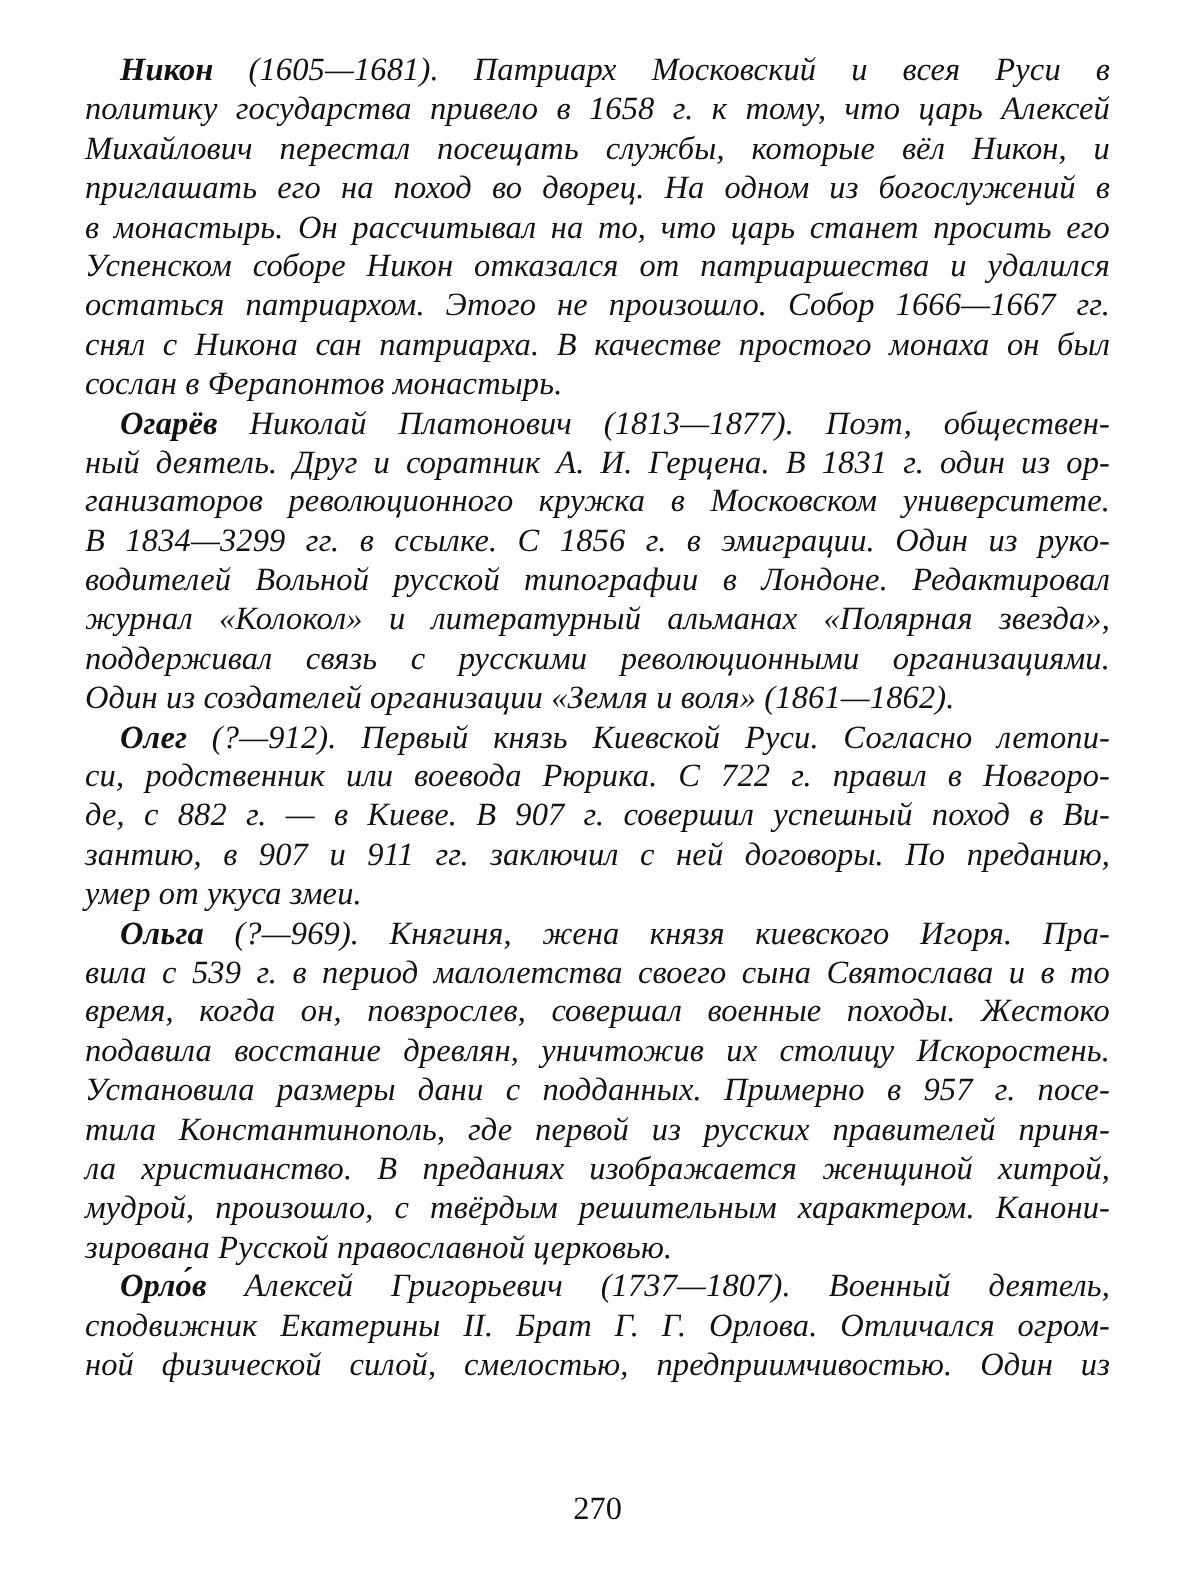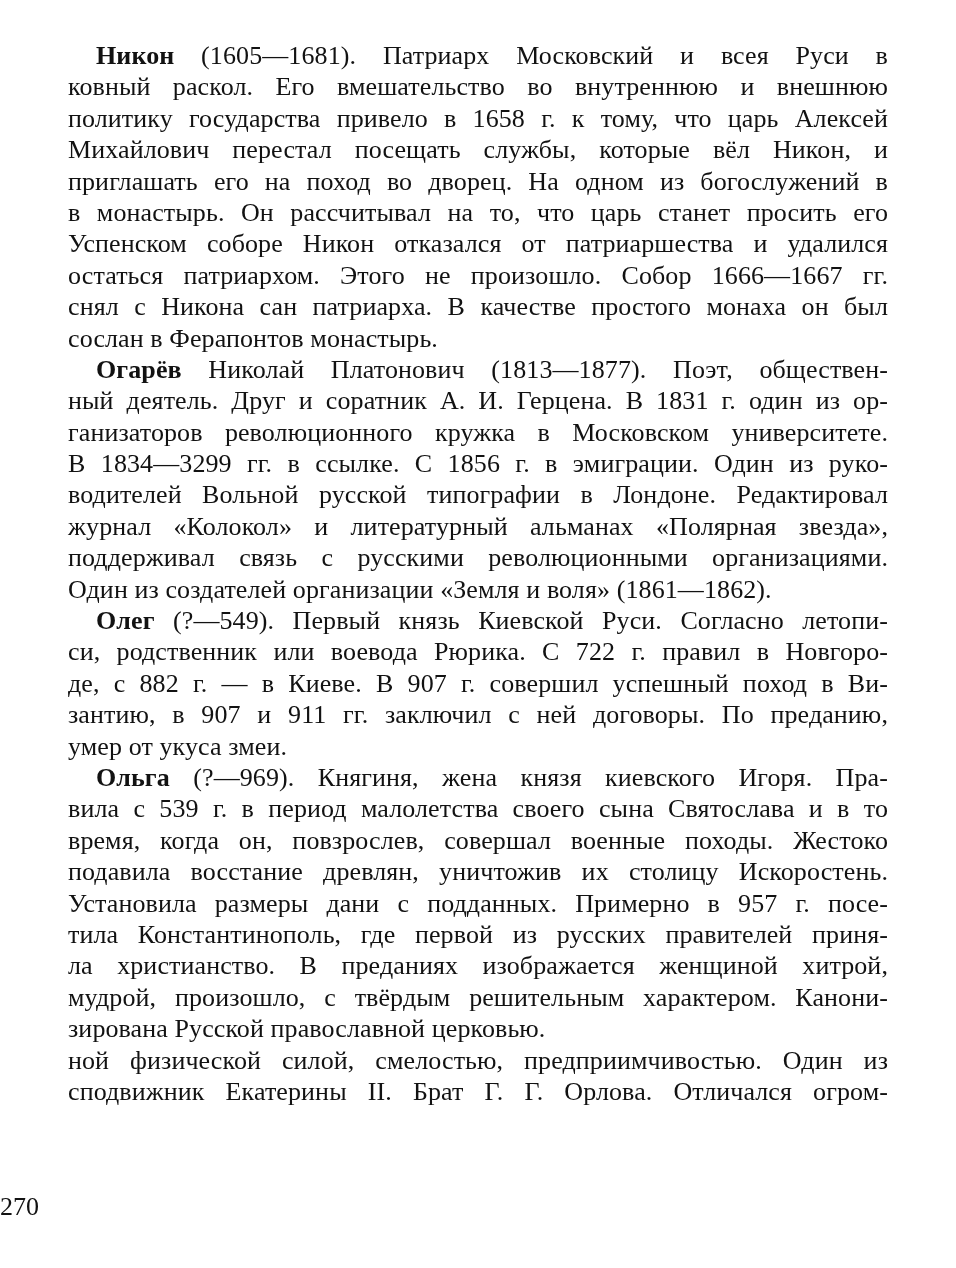--- a/index.html
+++ b/index.html
@@ -22,20 +22,21 @@
   }
   .text-block {
     position: absolute;
     left: 68px;
     top: 40px;
     width: 820px;
   }
   .entry {
     margin: 0;
     padding: 0;
+    font-style: italic;
   }
   .line {
     font-size: 26px;
     line-height: 31.4px;
     height: 31.4px;
     text-align: justify;
     text-align-last: justify;
     text-justify: inter-word;
     letter-spacing: 0.1px;
   }
@@ -46,68 +47,69 @@
     text-align-last: auto;
   }
   .headword {
     font-weight: bold;
   }
   .page-number {
     position: absolute;
     top: 1192px;
     left: 0;
     width: 956px;
+    text-align: center;
     font-size: 26px;
     line-height: 30px;
   }
 </style>
 </head>
 <body>
 
 <div class="page">
   <div class="text-block" id="entries">
       <div class="entry">
     <div class="line first"><b class="headword">Никон</b><span class="rest"> (1605—1681). Патриарх Московский и всея Руси в</span></div>
-        <div class="line">ковный раскол. Его вмешательство во внутреннюю и внешнюю</div>
         <div class="line">политику государства привело в 1658 г. к тому, что царь Алексей</div>
         <div class="line">Михайлович перестал посещать службы, которые вёл Никон, и</div>
         <div class="line">приглашать его на поход во дворец. На одном из богослужений в</div>
         <div class="line">в монастырь. Он рассчитывал на то, что царь станет просить его</div>
         <div class="line">Успенском соборе Никон отказался от патриаршества и удалился</div>
         <div class="line">остаться патриархом. Этого не произошло. Собор 1666—1667 гг.</div>
         <div class="line">снял с Никона сан патриарха. В качестве простого монаха он был</div>
         <div class="line para-end">сослан в Ферапонтов монастырь.</div>
       </div>
       <div class="entry">
     <div class="line first"><b class="headword">Огарёв</b><span class="rest"> Николай Платонович (1813—1877). Поэт, обществен-</span></div>
   <div class="line">ный деятель. Друг и соратник А. И. Герцена. В 1831 г. один из ор-</div>
         <div class="line">ганизаторов революционного кружка в Московском университете.</div>
         <div class="line">В 1834—3299 гг. в ссылке. С 1856 г. в эмиграции. Один из руко-</div>
         <div class="line">водителей Вольной русской типографии в Лондоне. Редактировал</div>
         <div class="line">журнал «Колокол» и литературный альманах «Полярная звезда»,</div>
         <div class="line">поддерживал связь с русскими революционными организациями.</div>
         <div class="line para-end">Один из создателей организации «Земля и воля» (1861—1862).</div>
       </div>
       <div class="entry">
-    <div class="line first"><b class="headword">Олег</b><span class="rest"> (?—549). Первый князь Киевской Руси. Согласно летопи-</span></div>
+    <div class="line first"><b class="headword">Олег</b><span class="rest"> (?—912). Первый князь Киевской Руси. Согласно летопи-</span></div>
   <div class="line">си, родственник или воевода Рюрика. С 722 г. правил в Новгоро-</div>
         <div class="line">де, с 882 г. — в Киеве. В 907 г. совершил успешный поход в Ви-</div>
         <div class="line">зантию, в 907 и 911 гг. заключил с ней договоры. По преданию,</div>
         <div class="line para-end">умер от укуса змеи.</div>
       </div>
       <div class="entry">
     <div class="line first"><b class="headword">Ольга</b><span class="rest"> (?—969). Княгиня, жена князя киевского Игоря. Пра-</span></div>
   <div class="line">вила с 539 г. в период малолетства своего сына Святослава и в то</div>
         <div class="line">время, когда он, повзрослев, совершал военные походы. Жестоко</div>
         <div class="line">подавила восстание древлян, уничтожив их столицу Искоростень.</div>
         <div class="line">Установила размеры дани с подданных. Примерно в 957 г. посе-</div>
         <div class="line">тила Константинополь, где первой из русских правителей приня-</div>
         <div class="line">ла христианство. В преданиях изображается женщиной хитрой,</div>
         <div class="line">мудрой, произошло, с твёрдым решительным характером. Канони-</div>
         <div class="line para-end">зирована Русской православной церковью.</div>
       </div>
       <div class="entry">
-  <div class="line">ной физической силой, смелостью, предприимчивостью. Один из</div>
-        <div class="line">сподвижник Екатерины II. Брат Г. Г. Орлова. Отличался огром-</div>
+    <div class="line first"><b class="headword">Орло́в</b><span class="rest"> Алексей Григорьевич (1737—1807). Военный деятель,</span></div>
+  <div class="line">сподвижник Екатерины II. Брат Г. Г. Орлова. Отличался огром-</div>
+        <div class="line">ной физической силой, смелостью, предприимчивостью. Один из</div>
       </div>
     </div>
   <div class="page-number">270</div>
 </div>
 
 </body></html>

